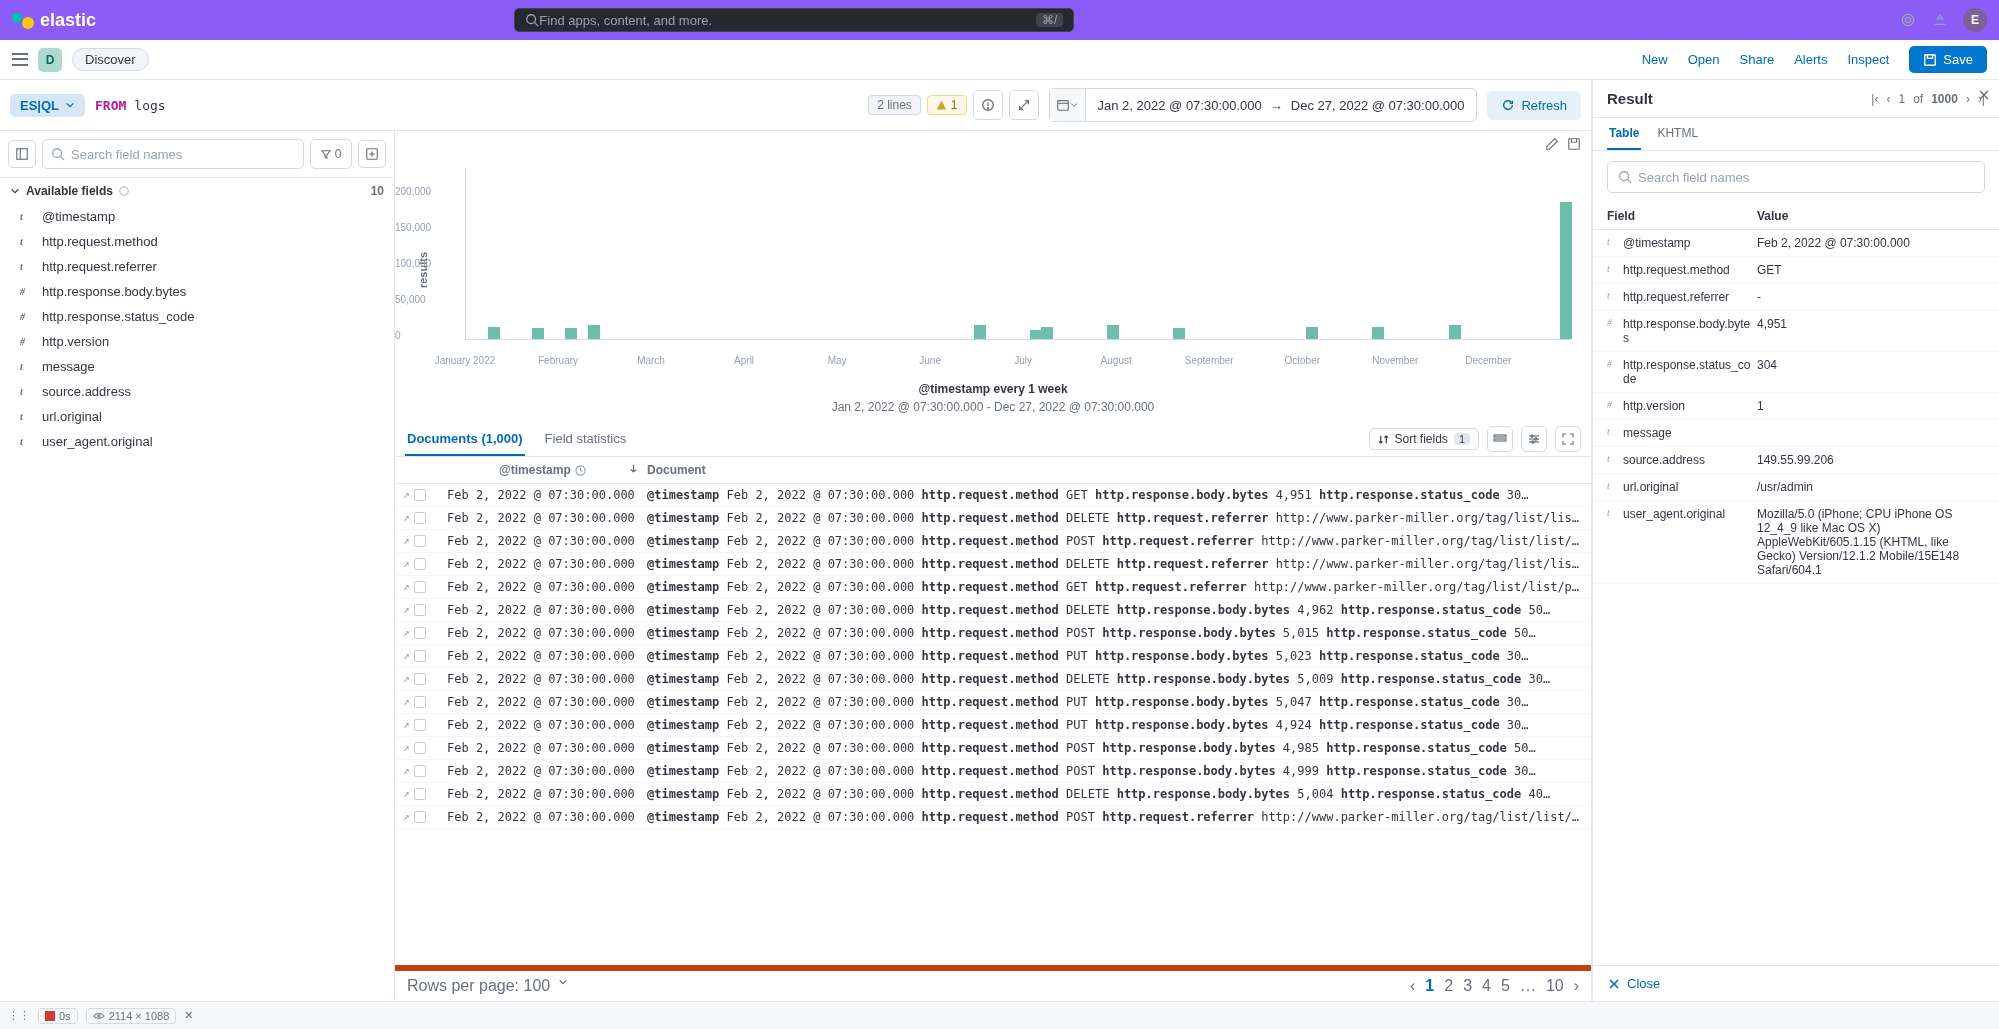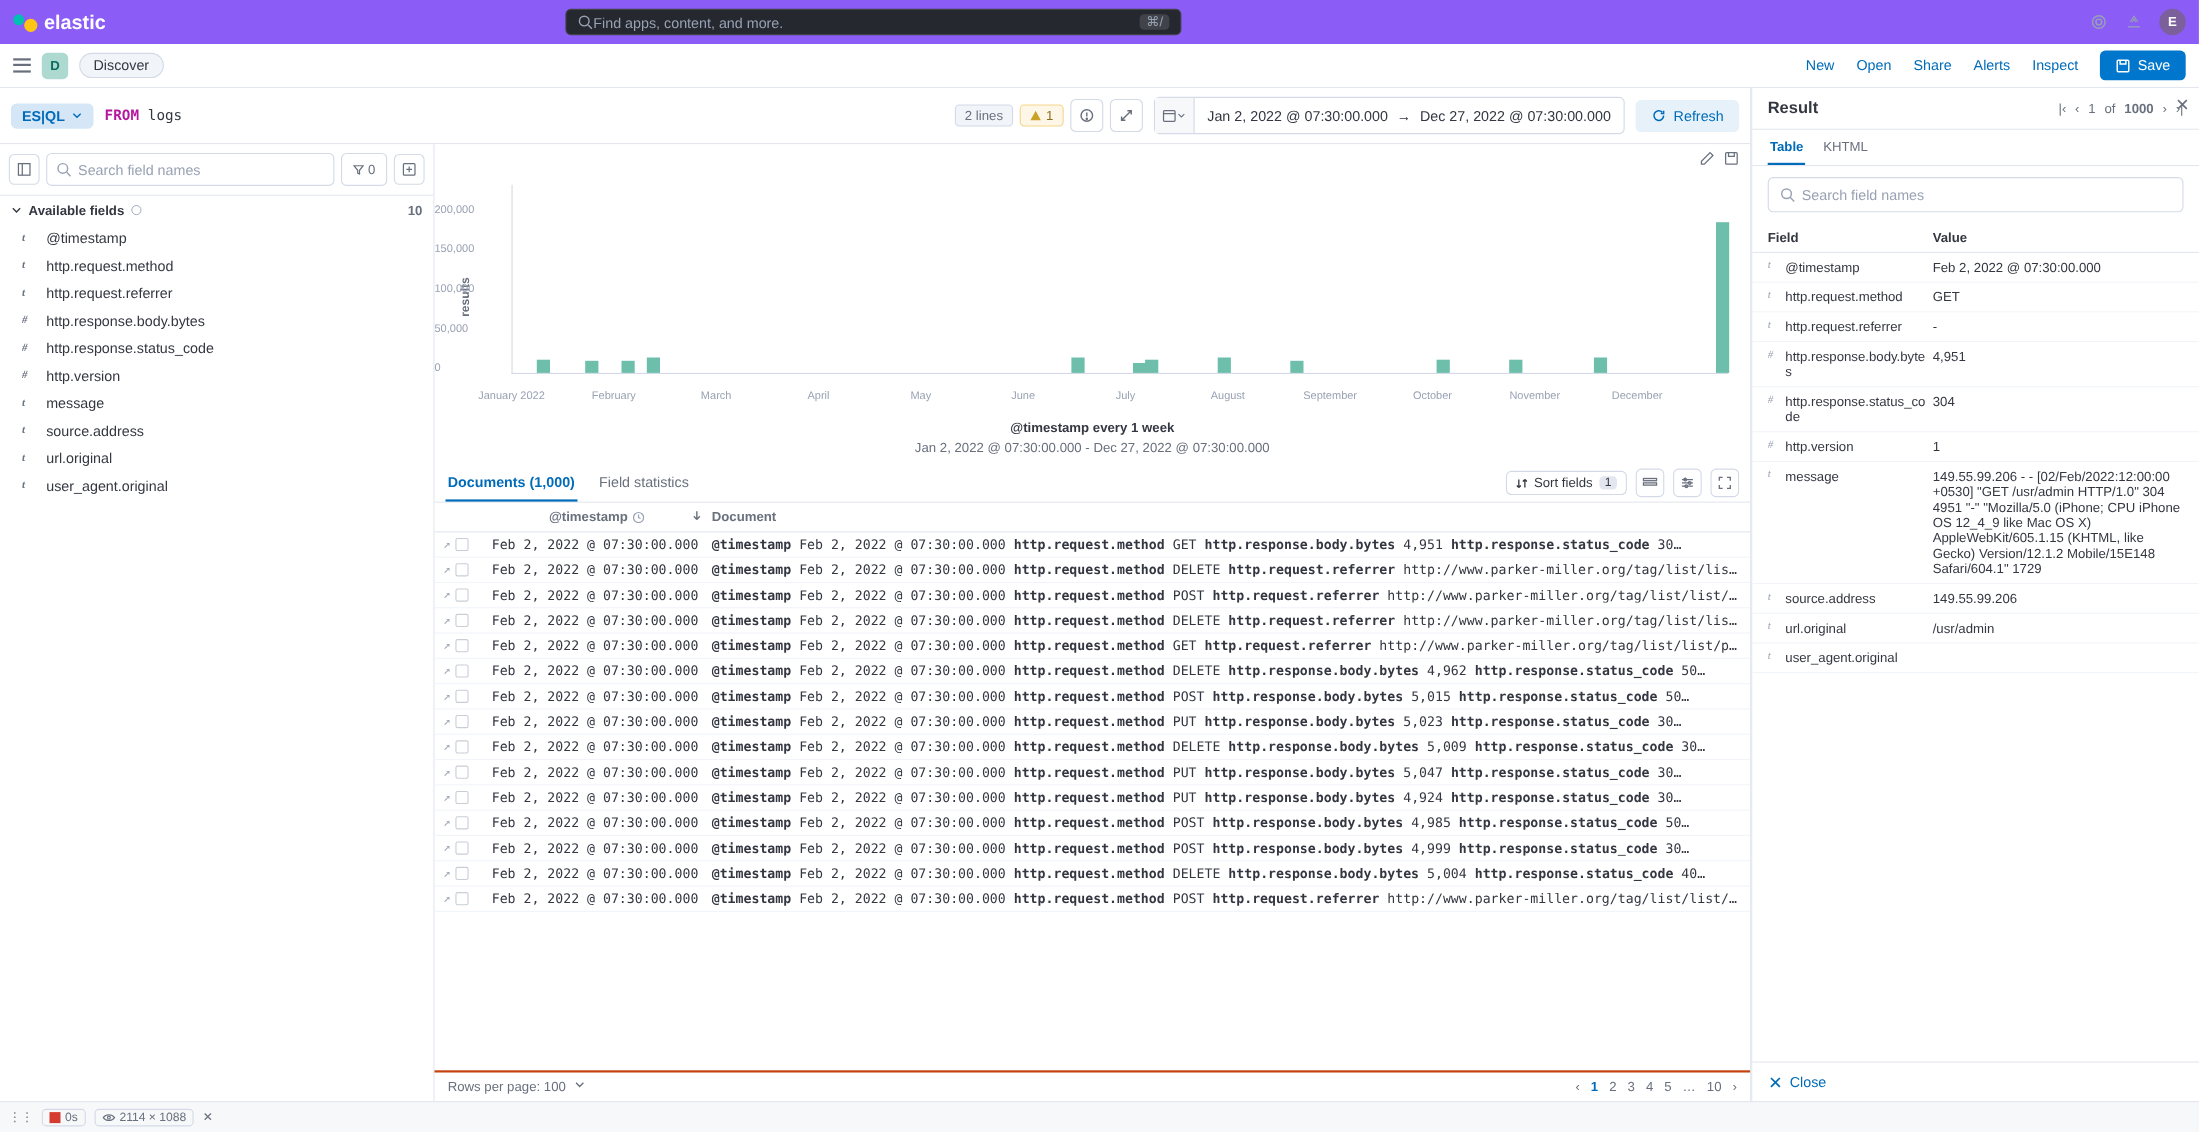--- a/index.html
+++ b/index.html
@@ -84,21 +84,21 @@
 .th-doc { flex: 1; }
 .trow { display: flex; border-bottom: 1px solid #f1f4f9; padding: 4px 8px; align-items: flex-start; font-family: "SFMono-Regular", Consolas, monospace; font-size: 12px; }
 .row-ctrl { width: 44px; display: flex; gap: 4px; align-items: center; color: #98a2b3; }
 .row-expand { font-size: 11px; }
 .row-check { width: 12px; height: 12px; border: 1px solid #c9cdd6; border-radius: 2px; }
 .td-time { width: 200px; color: #343741; white-space: nowrap; padding-right: 12px; }
 .td-doc { flex: 1; white-space: nowrap; overflow: hidden; text-overflow: ellipsis; color: #343741; }
 .td-doc .fk { font-weight: 700; color: #343741; }
 .td-doc .fv { color: #343741; }
 
-.table-footer { display: flex; align-items: flex-start; padding: 6px 12px; border-top: 2px solid #c2410c; font-size: 12px; color: #69707d; gap: 8px; }
+.table-footer { display: flex; align-items: flex-start; padding: 6px 12px; border-top: 6px solid #c2410c; font-size: 16px; color: #69707d; gap: 8px; }
 .pager { margin-left: auto; display: flex; align-items: center; gap: 10px; }
 .pgnum.active { color: #006bb8; font-weight: 600; }
 
 
 .fly-head { padding: 10px 14px; display: flex; align-items: center; gap: 10px; border-bottom: 1px solid #e3e6ef; }
 .fly-title { font-weight: 700; font-size: 15px; }
 .fly-nav { margin-left: auto; display: flex; align-items: center; gap: 8px; color: #69707d; font-size: 12px; }
 .fly-close { position: absolute; right: 8px; top: 8px; color: #69707d; }
 .fly-tabs { display: flex; gap: 14px; padding: 0 14px; border-bottom: 1px solid #e3e6ef; }
 .fly-tab { padding: 8px 2px; font-size: 12px; color: #69707d; border-bottom: 2px solid transparent; cursor: pointer; }
@@ -624,35 +624,35 @@
           <span class="fv">304</span>
         </div>
         <div class="fly-row">
           <span class="ft">#</span>
           <span class="fn">http.version</span>
           <span class="fv">1</span>
         </div>
         <div class="fly-row">
           <span class="ft">t</span>
           <span class="fn">message</span>
-          <span class="fv">149.55.99.206 - - [02/Feb/2022:12:00:00 +0530] "GET /usr/admin HTTP/1.0" 304 4951 "-" "Mozilla/5.0 (iPhone; CPU iPhone OS 12_4_9 like Mac OS X) AppleWebKit/605.1.15 (KHTML, like Gecko) Version/12.1.2 Mobile/15E148 Safari/604.1" 1729</span>
         </div>
         <div class="fly-row">
           <span class="ft">t</span>
           <span class="fn">source.address</span>
           <span class="fv">149.55.99.206</span>
         </div>
         <div class="fly-row">
           <span class="ft">t</span>
           <span class="fn">url.original</span>
           <span class="fv">/usr/admin</span>
         </div>
         <div class="fly-row">
           <span class="ft">t</span>
           <span class="fn">user_agent.original</span>
+          <span class="fv">Mozilla/5.0 (iPhone; CPU iPhone OS 12_4_9 like Mac OS X) AppleWebKit/605.1.15 (KHTML, like Gecko) Version/12.1.2 Mobile/15E148 Safari/604.1</span>
         </div>
       </div>
     <div class="fly-footer">
       <svg viewBox="0 0 14 14" fill="none" stroke="currentColor" stroke-width="1.6">
           <line x1="3" y1="3" x2="11" y2="11"></line>
           <line x1="11" y1="3" x2="3" y2="11"></line>
         </svg>
       <span>Close</span>
     </div>
   </div>

